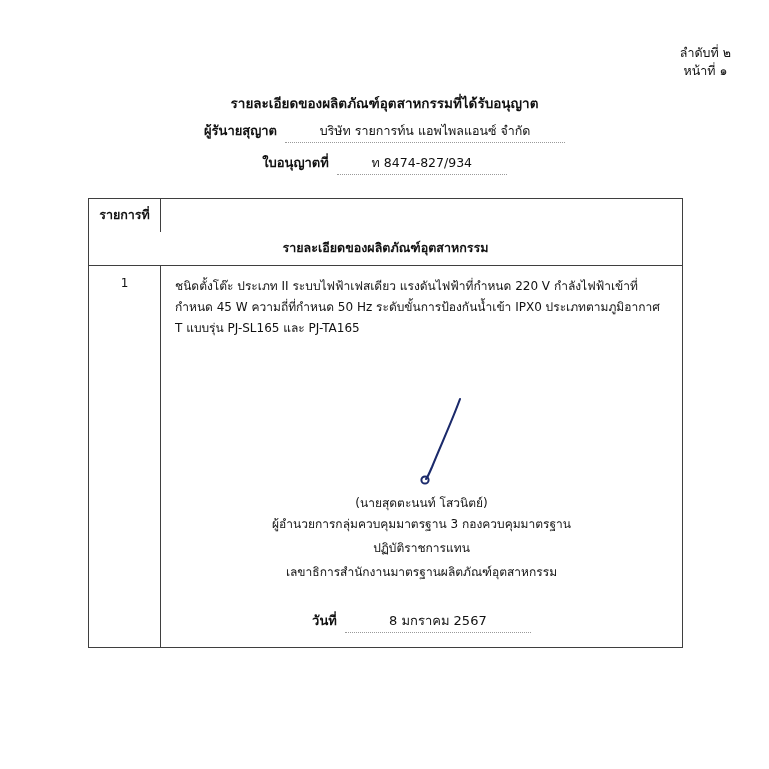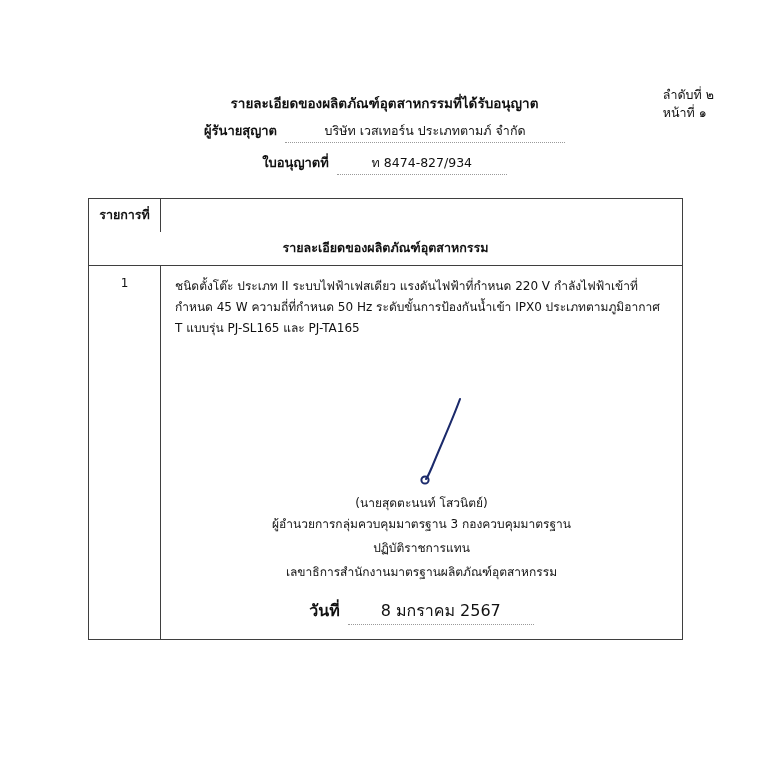--- a/index.html
+++ b/index.html
@@ -18,26 +18,25 @@
     position: relative;
     width: 769px;
     height: 769px;
     box-sizing: border-box;
   }
 
   
   .corner-meta {
     position: absolute;
     top: 44px;
-    right: 55px;
-    text-align: left;
+    right: 38px;
+    text-align: center;
     font-size: 12.5px;
     line-height: 1.45;
     color: #111;
-    margin-top: 42px;
   }
 
   
   .doc-title {
     position: absolute;
     top: 92px;
     left: 0;
     right: 0;
     text-align: center;
     font-size: 13.5px;
@@ -146,25 +145,25 @@
     font-size: 12px;
     color: #111;
     margin-top: 2px;
   }
   .sig-line {
     font-size: 12px;
     color: #111;
     line-height: 2.0;
   }
   .date-row {
-    margin-top: 14px;
+    margin-top: 26px;
     display: flex;
     justify-content: center;
     align-items: baseline;
-    font-size: 16px;
+    font-size: 13px;
   }
   .date-label {
     font-weight: bold;
     color: #111;
   }
   .date-value {
     border-bottom: 1px dotted #9a9a9a;
     min-width: 170px;
     text-align: center;
     padding: 0 8px 1px 8px;
@@ -179,21 +178,21 @@
 
   <div class="corner-meta">
     <div>ลำดับที่ ๒</div>
     <div>หน้าที่  ๑</div>
   </div>
 
   <div class="doc-title">รายละเอียดของผลิตภัณฑ์อุตสาหกรรมที่ได้รับอนุญาต</div>
 
   <div class="field-row licensee">
     <span class="field-label">ผู้รันายสุญาต</span>
-    <span class="field-value">บริษัท เวสเทอร์น ประเภทตามภ์ จำกัด</span>
+    <span class="field-value">บริษัท รายการท์น แอพไพลแอนซ์ จำกัด</span>
   </div>
 
   <div class="field-row licenseno">
     <span class="field-label">ใบอนุญาตที่</span>
     <span class="field-value">ท 8474-827/934</span>
   </div>
 
   <div class="table">
     <div class="thead">
       <div class="th col-no">รายการที่</div>

